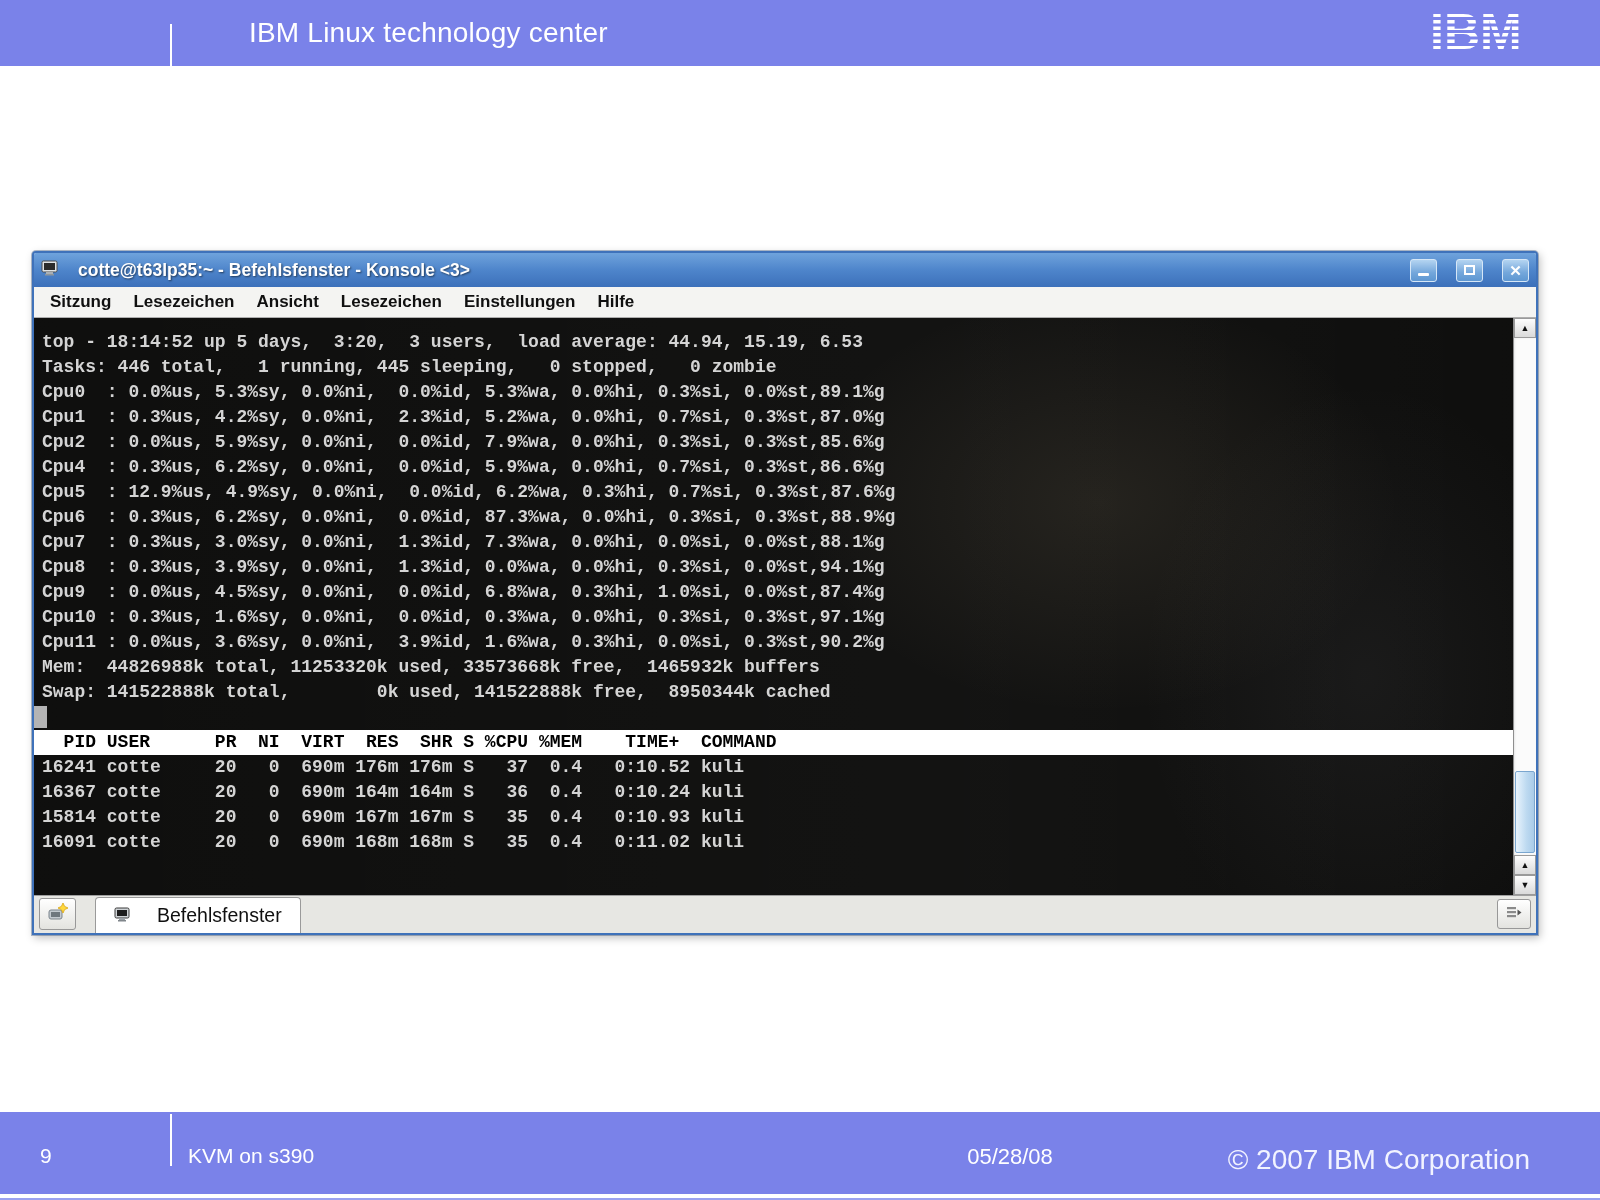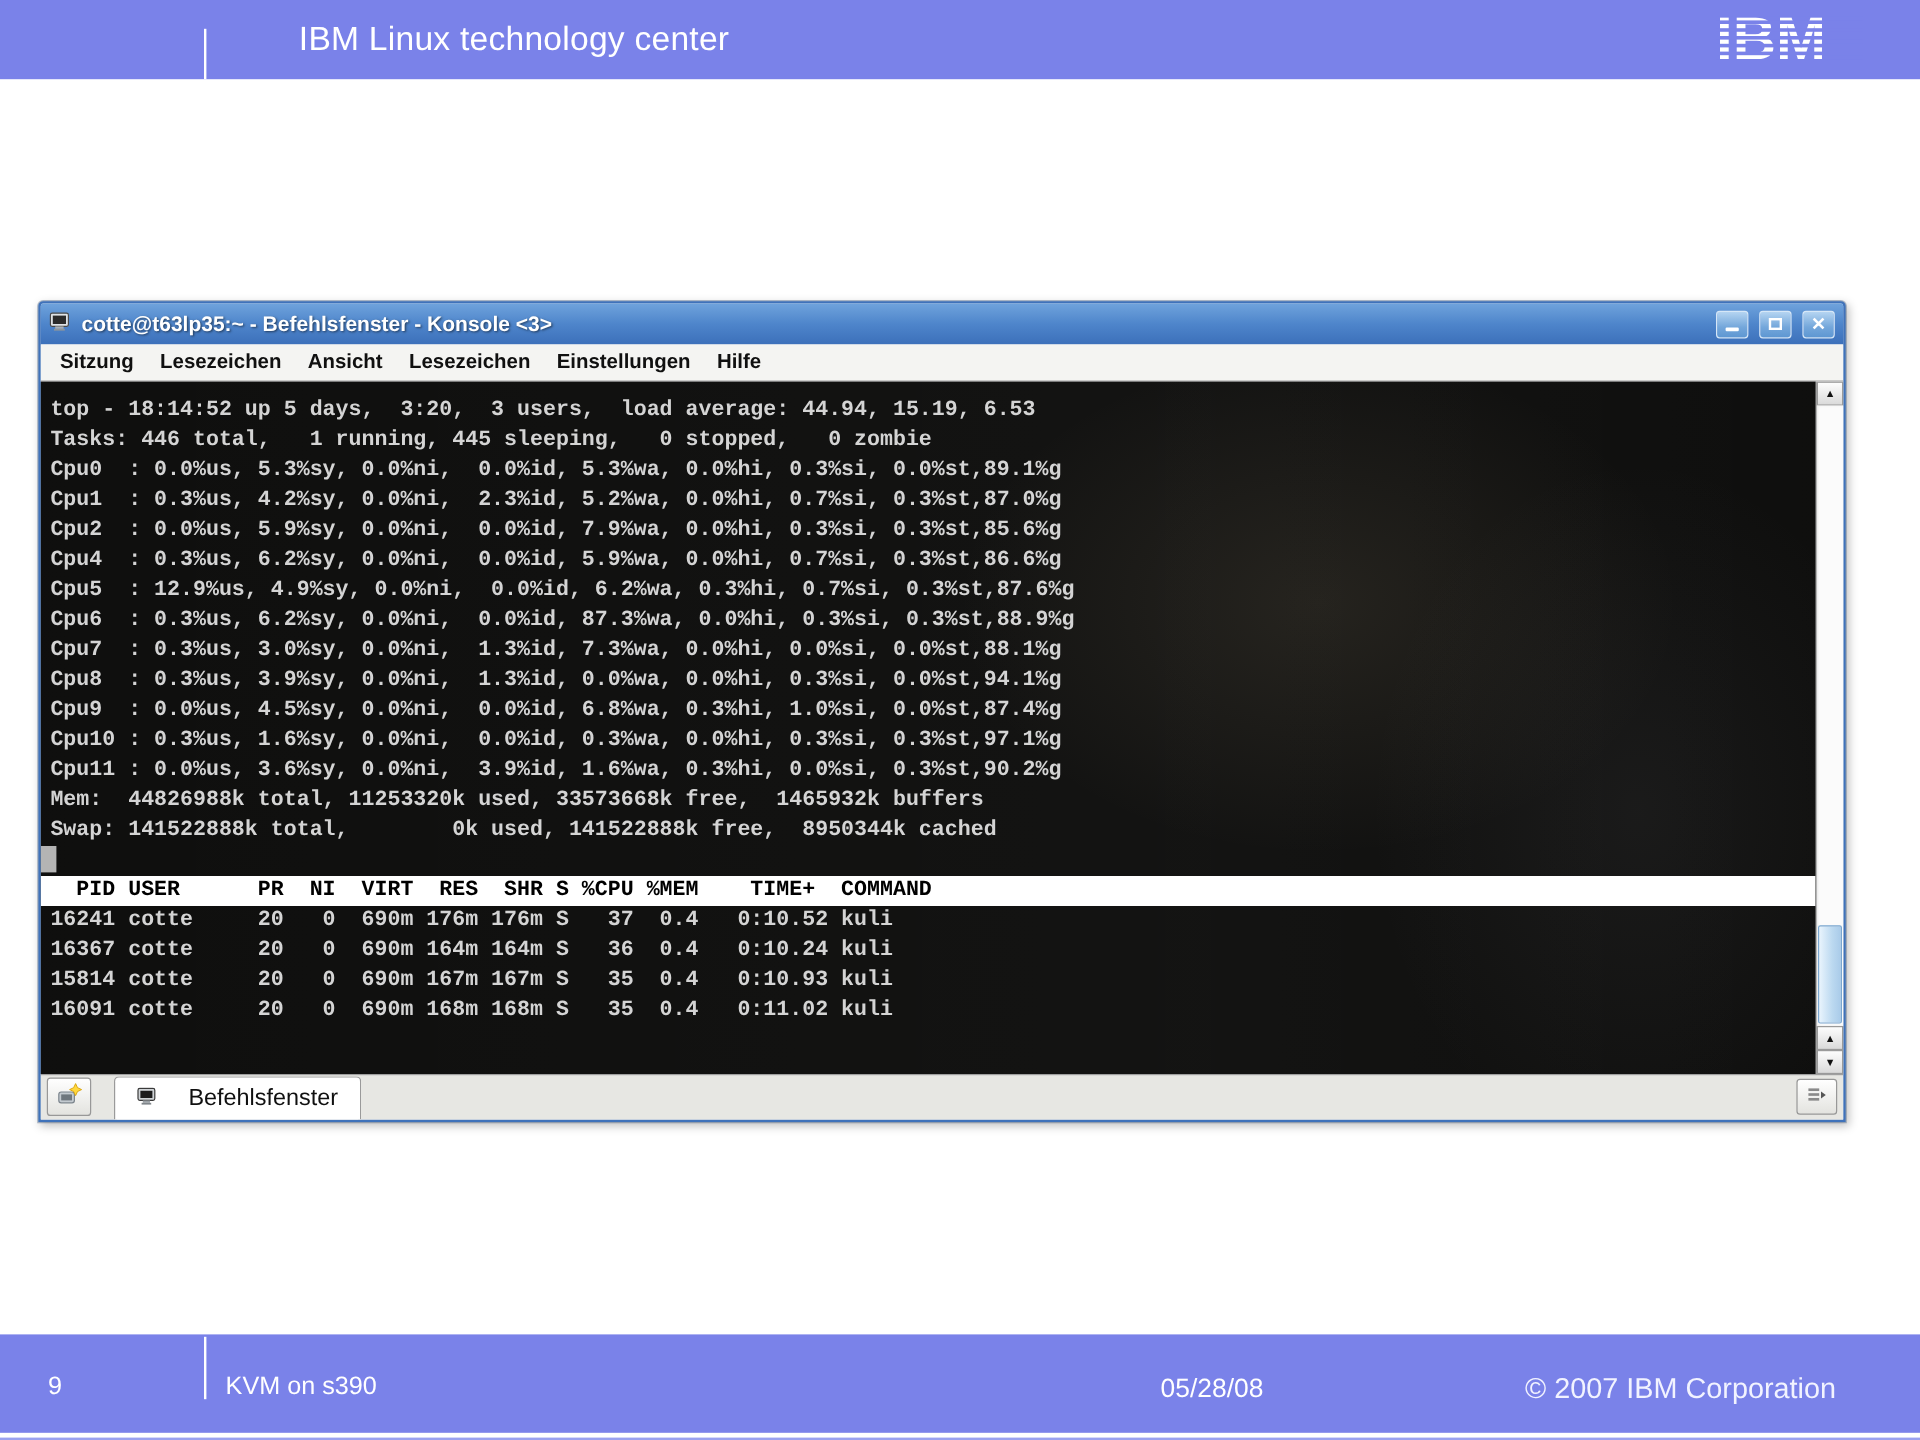--- a/index.html
+++ b/index.html
@@ -14,32 +14,32 @@
   .hdr-rule { position:absolute; left:170px; top:24px; width:2px; height:42px; background:#ffffff; }
   .hdr-title { position:absolute; left:205px; top:0; height:66px; display:flex; align-items:center;
                color:#ffffff; font-size:28px; letter-spacing:0.2px;margin-left:44px; }
   .ibm-logo { position:absolute; right:48px; top:6px; }
 
   .ftr { position:absolute; left:0; top:1112px; width:1600px; height:82px; background:#7a82e9; }
   .ftr-num { position:absolute; left:40px; top:32px; font-size:21px; color:#ffffff; }
   .ftr-rule { position:absolute; left:170px; top:2px; width:2px; height:52px; background:#ffffff; }
   .ftr-label { position:absolute; left:188px; top:32px; font-size:21px; color:#ffffff; }
   .ftr-date { position:absolute; left:900px; top:32px; width:220px; text-align:center; font-size:22px; color:#ffffff; }
-  .ftr-copy { position:absolute; right:70px; top:32px; font-size:24px; color:#f2f3ff; }
+  .ftr-copy { position:absolute; right:70px; top:32px; font-size:28px; color:#f2f3ff; }
   .bottom-line { position:absolute; left:0; bottom:0; width:1600px; height:2px; background:#9aa1ef; }
 
   
   .window {
     position:absolute; left:32px; top:251px; width:1506px; height:684px;
     border:2px solid #3f72ba; border-radius:4px 4px 0 0;
     display:flex; flex-direction:column; background:#f2f3f4;
     box-shadow:0 0 0 1px rgba(35,66,110,0.35), 2px 3px 8px rgba(0,0,0,0.25);
   }
   .titlebar {
-    height:34px; flex:0 0 34px; display:flex; align-items:center; gap:9px; padding:0 7px;
+    height:34px; flex:0 0 34px; display:flex; align-items:center; gap:19px; padding:0 7px;
     background:linear-gradient(180deg,#6fa3dc 0%,#4e85cb 50%,#3c70ba 100%);
     border-radius:2px 2px 0 0;
   }
   .titlebar-text { font-size:17.5px; font-weight:bold; color:#ffffff;
                    text-shadow:1px 1px 2px rgba(0,0,0,0.55); white-space:nowrap; }
   .tb-spacer { flex:1; }
   .win-btn {
     width:27px; height:23px; border:1px solid #d6e7f7; border-radius:3px;
     background:linear-gradient(180deg,#b4d4f1 0%,#74a7db 60%,#5e97d2 100%);
     display:flex; align-items:center; justify-content:center; cursor:default;

